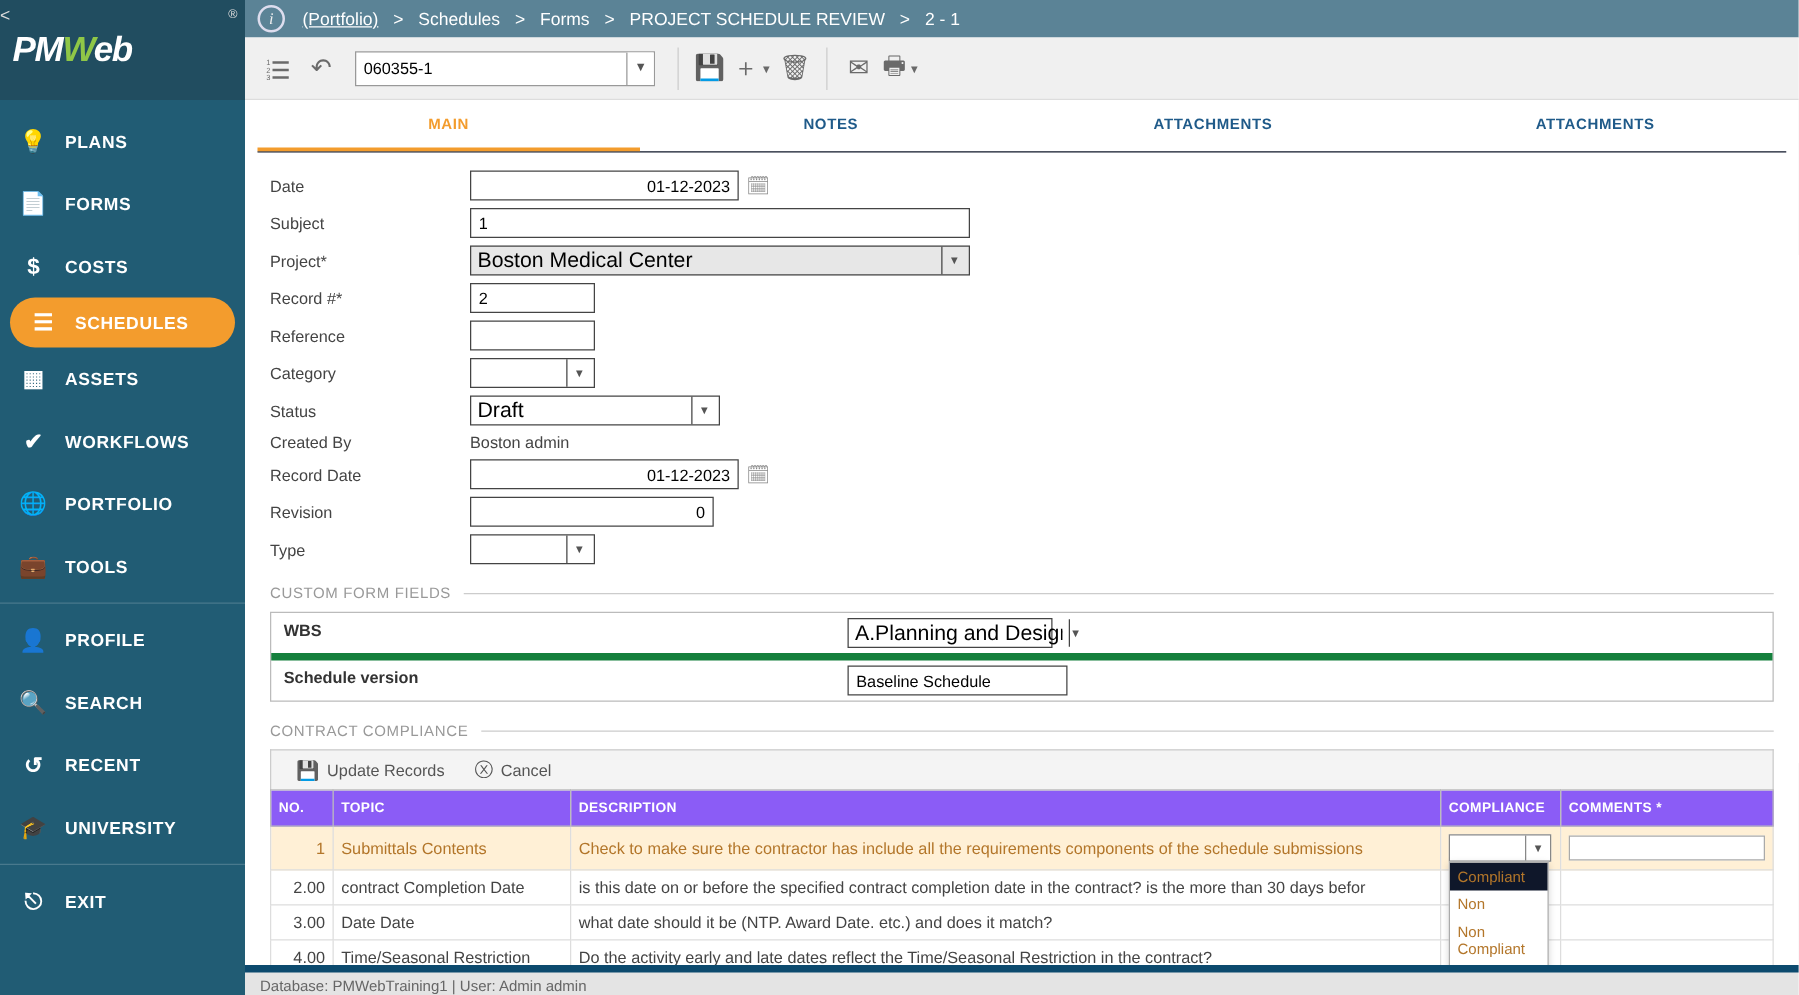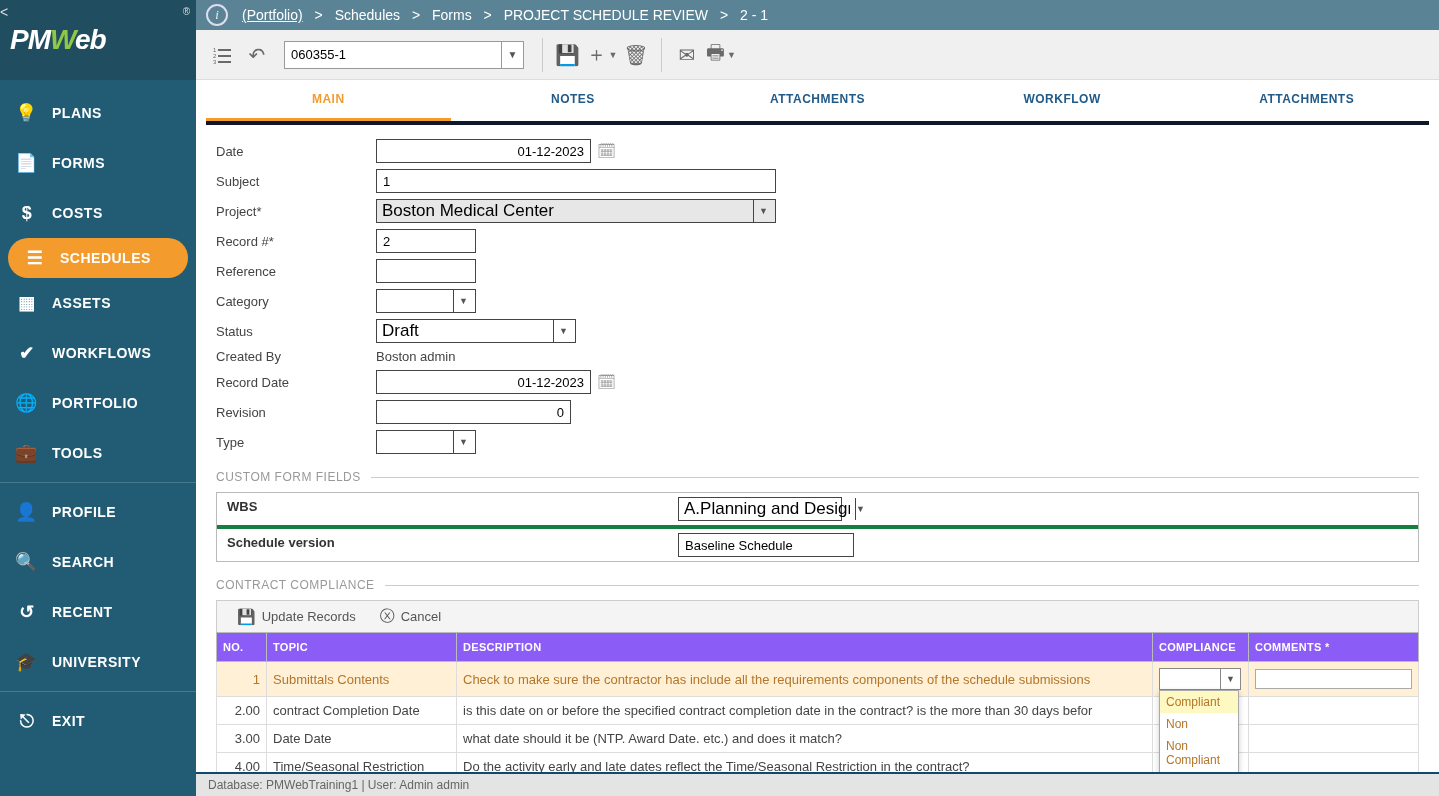--- a/index.html
+++ b/index.html
@@ -25,59 +25,59 @@
   .breadcrumb-bar .crumbs .link { text-decoration: underline; cursor: pointer; }
   .toolbar { height: 50px; background: #f0f0f0; border-bottom: 1px solid #ddd; display: flex; align-items: center; padding-left: 10px; }
   .tb-btn { width: 34px; height: 34px; display:flex; align-items:center; justify-content:center; color: #6a6a6a; cursor: pointer; font-size: 20px; }
   .tb-divider { width: 1px; height: 34px; background: #ccc; margin: 0 8px; }
   .rec-select { position: relative; width: 240px; margin: 0 10px; }
   .rec-select input { width: 100%; height: 28px; border: 1px solid #999; padding: 0 24px 0 6px; font-size: 13px; }
   .rec-select .dd { position: absolute; right: 1px; top: 1px; width: 22px; height: 26px; border-left: 1px solid #999; display:flex; align-items:center; justify-content:center; font-size: 10px; color:#555; cursor:pointer; background:#fff; }
   .tb-split { position: relative; }
   .tb-split .caret { font-size: 9px; color:#6a6a6a; margin-left: 2px; }
   
-  .tabs { display: flex; border-bottom: 4px solid #0f172a; margin: 0 10px; }
+  .tabs { display: flex; border-bottom: 1px solid #0f172a; margin: 0 10px; }
   .tab { flex: 1; text-align: center; padding: 12px 0; font-size: 12px; font-weight: 600; letter-spacing: .5px; color: #1f5a89; cursor: pointer; }
   .tab.active { color: #f39c2d; border-bottom: 3px solid #f39c2d; }
   
   .form-area { padding: 14px 20px 0 20px; overflow: auto; flex: 1; position: relative; }
   .form-row { display: flex; align-items: center; margin-bottom: 6px; font-size: 13px; }
   .form-row .lbl { width: 160px; color: #444; }
   .date-input { width: 215px; border: 1px solid #444; height: 24px; text-align: right; padding: 0 6px; font-size: 13px; }
   .cal-icon { margin-left: 6px; color: #888; font-size: 15px; cursor:pointer; }
   .subject-input { width: 400px; border: 1px solid #444; height: 24px; padding: 0 6px; font-size: 13px; }
   .text-sm { width: 100px; border: 1px solid #444; height: 24px; padding: 0 6px; font-size: 13px; }
   .num-sm { width: 195px; border: 1px solid #444; height: 24px; padding: 0 6px; font-size: 13px; text-align: right; }
   .select-box { position: relative; display: inline-flex; border: 1px solid #444; height: 24px; background: #fff; }
   .select-box input { border: none; height: 22px; padding: 0 5px; font-size: 17px; background: transparent; }
   .select-box .trig { width: 20px; border-left: 1px solid #444; display:flex; align-items:center; justify-content:center; font-size: 9px; color:#555; cursor:pointer; }
   .select-box.gray { background: #e7e7e7; }
   .fieldset-label { font-size: 12px; color: #999; letter-spacing: .5px; margin: 16px 0 8px 0; display:flex; align-items:center; }
   .fieldset-label::after { content:""; flex:1; height:1px; background:#ccc; margin-left:10px; }
   .custom-fields { border: 1px solid #bbb; }
-  .cf-row { display: flex; border-bottom: 4px solid #15803d; }
+  .cf-row { display: flex; border-bottom: 6px solid #15803d; }
   .cf-row:last-child { border-bottom: none; }
   .cf-row .cf-lbl { width: 455px; padding: 6px 10px; font-size: 13px; font-weight: 600; color: #333; }
   .cf-row .cf-val { padding: 4px 6px; }
   
   .grid-toolbar { background: #f4f4f4; border: 1px solid #ccc; border-bottom: none; padding: 6px 20px; display:flex; align-items:center; font-size: 13px; color:#555; }
   .grid-toolbar .gbtn { display:flex; align-items:center; margin-right: 24px; cursor:pointer; }
   .grid-toolbar .gbtn .gi { margin-right: 6px; font-size: 15px; }
   table.grid { width: 100%; border-collapse: collapse; font-size: 13px; }
   table.grid th { background: #8b5cf6; color: #fff; font-weight: 600; font-size: 11px; padding: 8px 6px; border: 1px solid #bbb; text-align: left; letter-spacing: .3px; }
   table.grid td { border: 1px solid #ddd; padding: 6px; color: #444; }
   table.grid tr.active td { background: #fff0d6; color: #b3762a; }
   table.grid td.num { text-align: right; width: 50px; }
   .comp-cell { position: relative; }
   .comp-dd { position: absolute; top: 22px; left: 0; width: 80px; background: #fff; border: 1px solid #aaa; box-shadow: 0 2px 6px rgba(0,0,0,.2); z-index: 20; }
   .comp-dd .opt { padding: 4px 6px; font-size: 12px; cursor:pointer; }
-  .comp-dd .opt.hl { background: #fef9c3; }
+  .comp-dd .opt.hl { background: #0f172a; }
   .comments-input { width: 100%; height: 20px; border: 1px solid #aaa; background:#fff; }
   
-  .status-bar { height: 24px; background: #e4e4e4; border-top: 2px solid #0c4a6e; font-size: 12px; color:#666; padding: 4px 12px; }
+  .status-bar { height: 24px; background: #e4e4e4; border-top: 6px solid #0c4a6e; font-size: 12px; color:#666; padding: 4px 12px; }
 </style>
 </head>
 <body>
 
 <div class="app">
 
   <div class="sidebar">
     <div class="logo-area">
       <span class="logo-caret">&lt;</span>
       <span class="logo-text">
@@ -181,21 +181,20 @@
       <div class="tb-btn">🗑</div>
       <div class="tb-divider"></div>
       <div class="tb-btn">✉</div>
       <div class="tb-btn tb-split">🖶<span class="caret">▼</span></div>
     </div>
 
     <div class="tabs">
       <div class="tab active">MAIN</div>
       <div class="tab">NOTES</div>
       <div class="tab">ATTACHMENTS</div>
-      <div class="tab">WORKFLOW</div>
       <div class="tab">ATTACHMENTS</div>
     </div>
 
     <div class="form-area">
       <div class="form-row">
           <div class="lbl">Date</div>
           <input class="date-input" value="01-12-2023" style="">
           <span class="cal-icon">🗓</span>
         </div>
       <div class="form-row">

